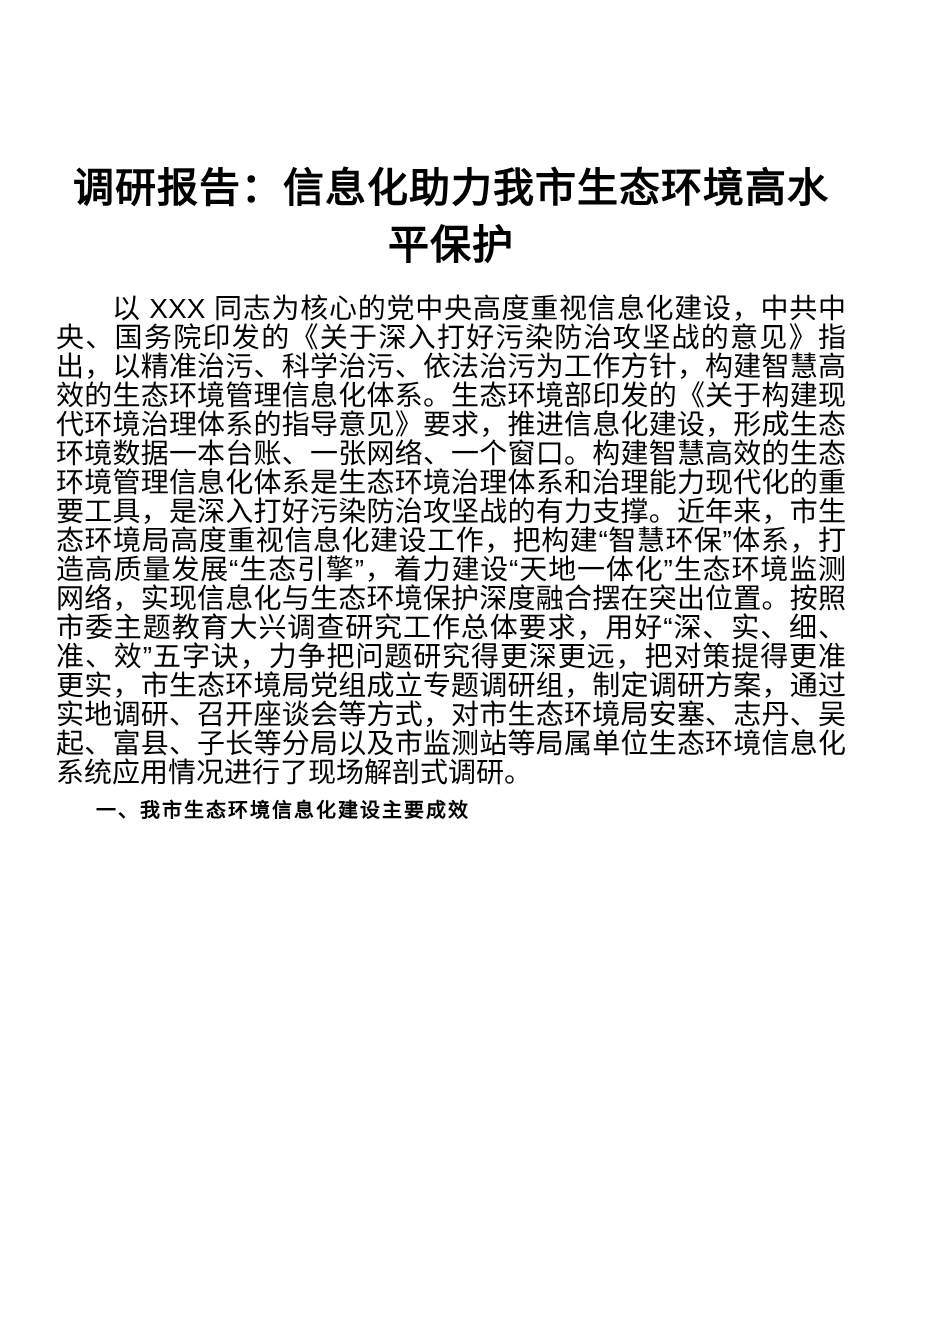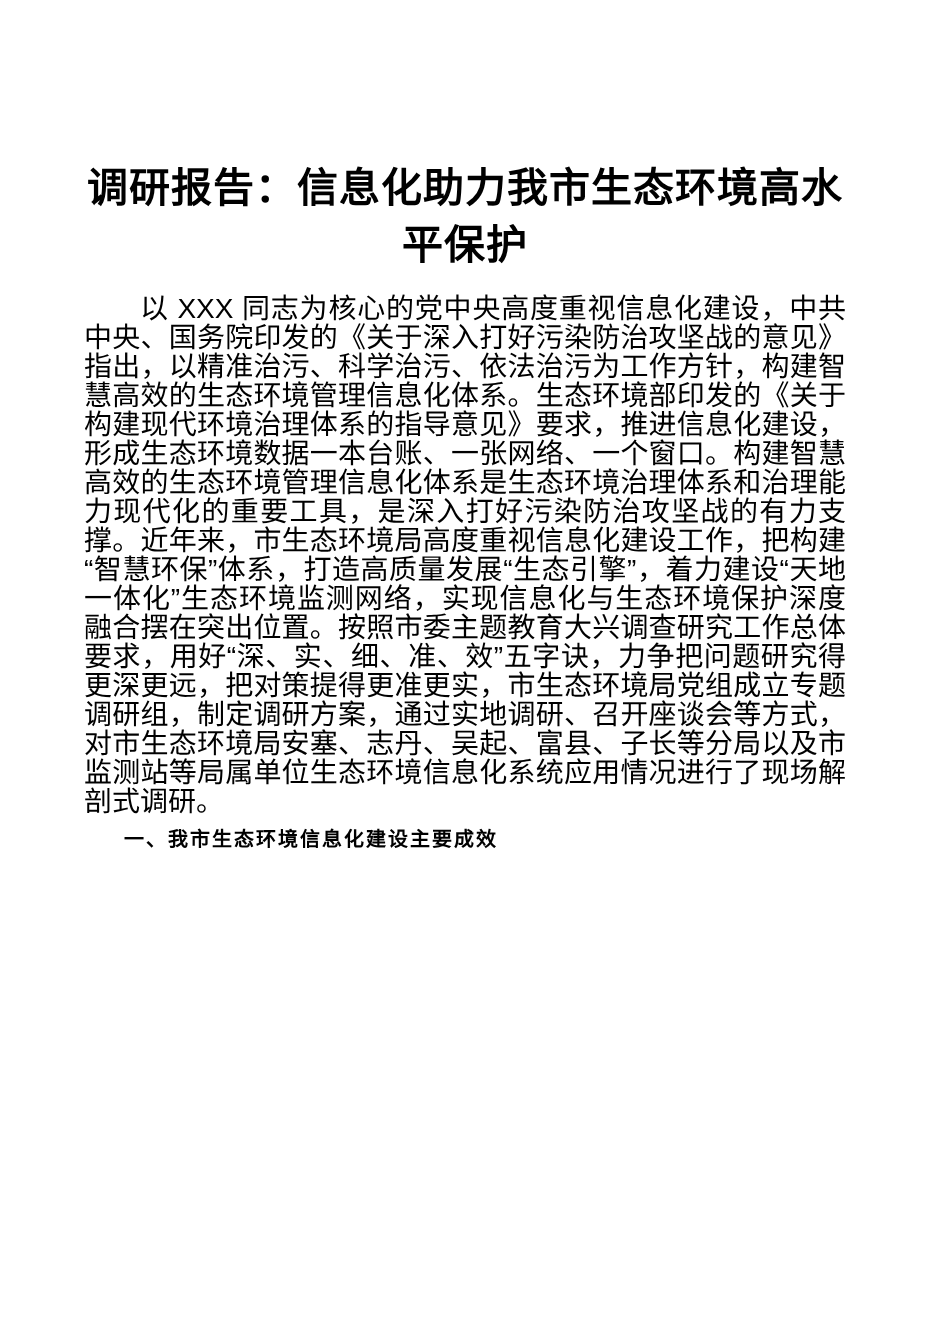--- a/index.html
+++ b/index.html
@@ -11,21 +11,21 @@
     height: 1344px;
     background: #ffffff;
     color: #000000;
     font-family: "Liberation Sans", sans-serif;
     overflow: hidden;
   }
   .doc-page {
     box-sizing: border-box;
     width: 950px;
     height: 1344px;
-    padding: 160px 104px 0 84px;
+    padding: 160px 104px 0 56px;
     background: #ffffff;
   }
   .doc-title {
     margin: 0 0 20px 0;
     font-size: 41px;
     font-weight: 700;
     line-height: 57px;
     text-align: center;
     letter-spacing: 1px;
     color: #000000;

